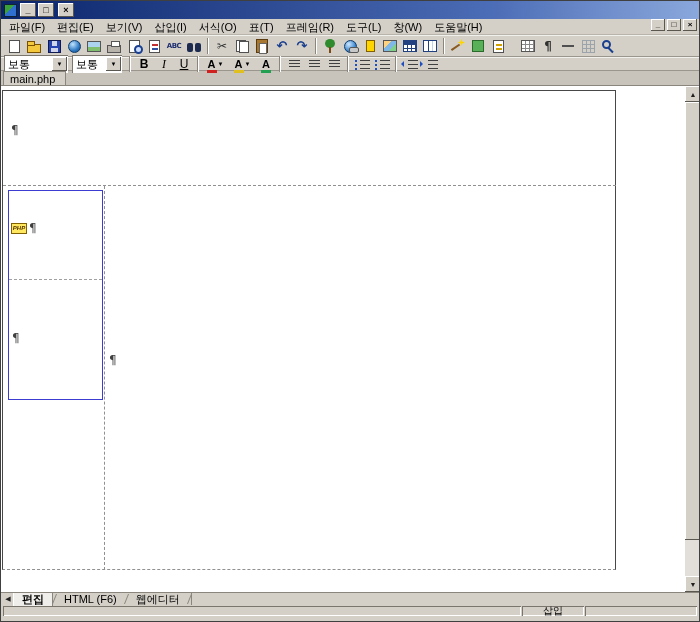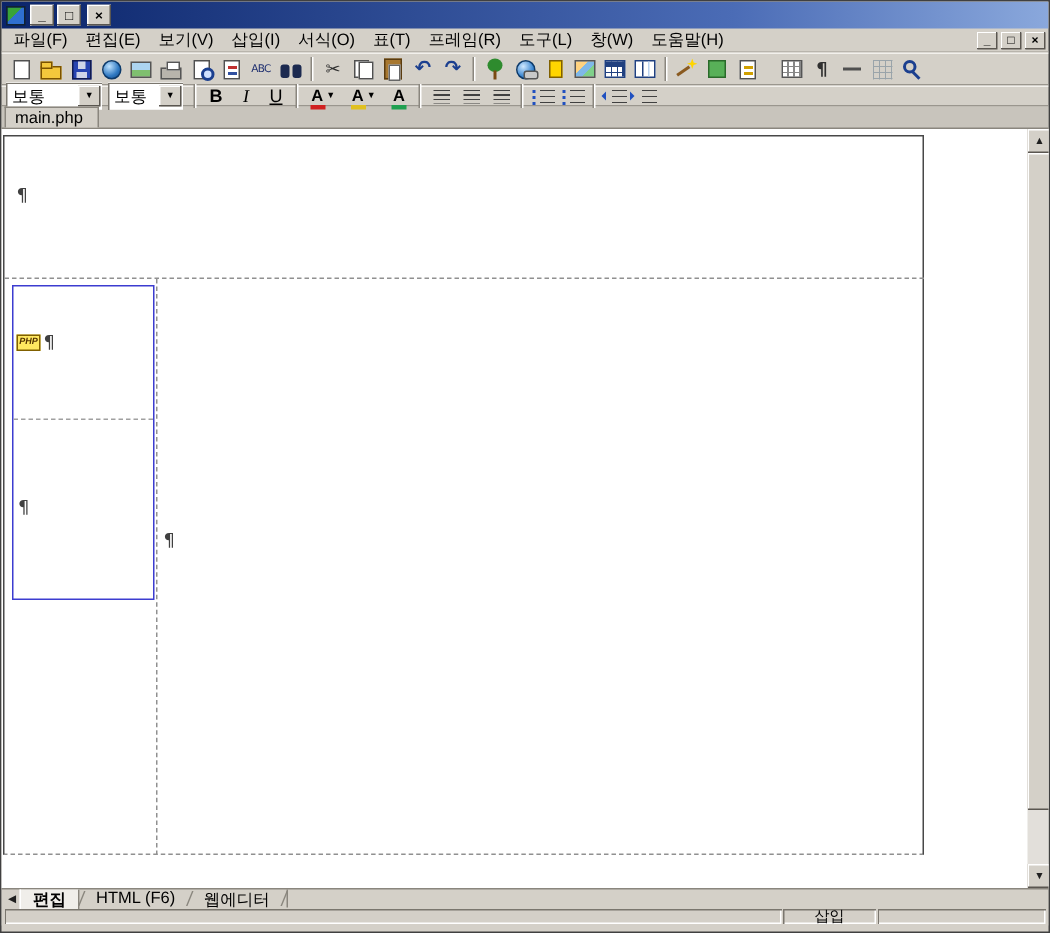--- a/index.html
+++ b/index.html
@@ -13,21 +13,21 @@
   .titlebar{height:18px;background:linear-gradient(90deg,#0a246a,#4b6cb6 70%,#8aa8dc);
             display:flex;align-items:center;padding:0 2px;color:#fff}
   .appicon{width:13px;height:13px;margin:0 3px 0 1px;border:1px solid #123;
            background:linear-gradient(135deg,#39a339 0 45%,#2f6fd0 45%)}
   .title-text{font-weight:bold;font-size:11px;white-space:nowrap;overflow:hidden;flex:1}
   .winbtns{display:flex;gap:2px}
   .wbtn{width:16px;height:14px;background:#d4d0c8;color:#000;display:flex;align-items:center;
         justify-content:center;font-size:9px;font-weight:bold;line-height:1;cursor:default}
 
   
-  .menubar{height:16px;display:flex;align-items:center;padding:0 2px;border-bottom:1px solid #b8b4ac}
+  .menubar{height:16px;display:flex;padding:0 2px;border-bottom:1px solid #b8b4ac}
   .menu-item{padding:1px 6px;white-space:nowrap}
   .menubar .winbtns{margin-left:auto}
   .mbtn{width:14px;height:12px;font-size:8px}
 
   
   .toolbar{display:flex;align-items:center;padding:0 3px;border-top:1px solid #f2f0ec;border-bottom:1px solid #9a968e}
   .tb1{height:22px}
   .tb2{height:14px}
   .tbtn{width:20px;height:19px;display:flex;align-items:center;justify-content:center;background:transparent;border:none;padding:0}
   .tsepv{width:2px;height:16px;margin:0 3px;border-left:1px solid #8a867e;border-right:1px solid #fff}
@@ -42,21 +42,21 @@
   .i-open::before{content:"";position:absolute;left:-1px;top:-4px;width:6px;height:3px;background:#f4c83c;border:1px solid #7a5200}
   .i-save{width:13px;height:13px;background:#2743b0;border:1px solid #101a50}
   .i-save::before{content:"";position:absolute;left:3px;top:0;width:5px;height:5px;background:#cfd4e8}
   .i-save::after{content:"";position:absolute;left:2px;bottom:0;width:7px;height:4px;background:#cfd4e8}
   .i-globe{width:13px;height:13px;border-radius:50%;background:radial-gradient(circle at 35% 30%,#bfe3ff,#2f79c2 60%,#124a86);border:1px solid #0c3a6b}
   .i-pic{width:14px;height:11px;border:1px solid #555;background:linear-gradient(#acd4f0 55%,#7fbf6f 45%)}
   .i-print{width:14px;height:8px;background:#b8b4ac;border:1px solid #555;margin-top:5px}
   .i-print::before{content:"";position:absolute;left:3px;top:-5px;width:7px;height:4px;background:#fff;border:1px solid #555}
   .i-preview{width:11px;height:13px;background:#fff;border:1px solid #505050}
   .i-preview::after{content:"";position:absolute;right:-4px;bottom:-2px;width:5px;height:5px;border:2px solid #1b3f8f;border-radius:50%;background:#cfe0ff}
-  .i-spell{font-size:7px;font-weight:normal;color:#203070;letter-spacing:-.5px;line-height:13px}
+  .i-spell{font-size:7px;font-weight:bold;color:#203070;letter-spacing:-.5px;line-height:13px}
   .i-binoc{width:14px;height:9px;margin-top:3px}
   .i-binoc::before,.i-binoc::after{content:"";position:absolute;top:0;width:6px;height:9px;background:#1c2a50;border-radius:2px}
   .i-binoc::before{left:0}.i-binoc::after{right:0}
   .i-glyph{font-size:12px;line-height:14px;color:#303030}
   .i-undo,.i-redo{font-size:13px;font-weight:bold;color:#1b3f8f;line-height:14px}
   .i-copy{width:13px;height:13px}
   .i-copy::before,.i-copy::after{content:"";position:absolute;width:8px;height:10px;background:#fff;border:1px solid #505050}
   .i-copy::before{left:0;top:0}.i-copy::after{right:0;bottom:0}
   .i-paste{width:12px;height:14px;background:#a87830;border:1px solid #5a3c10}
   .i-paste::after{content:"";position:absolute;left:2px;top:3px;width:6px;height:9px;background:#fff;border:1px solid #666}

